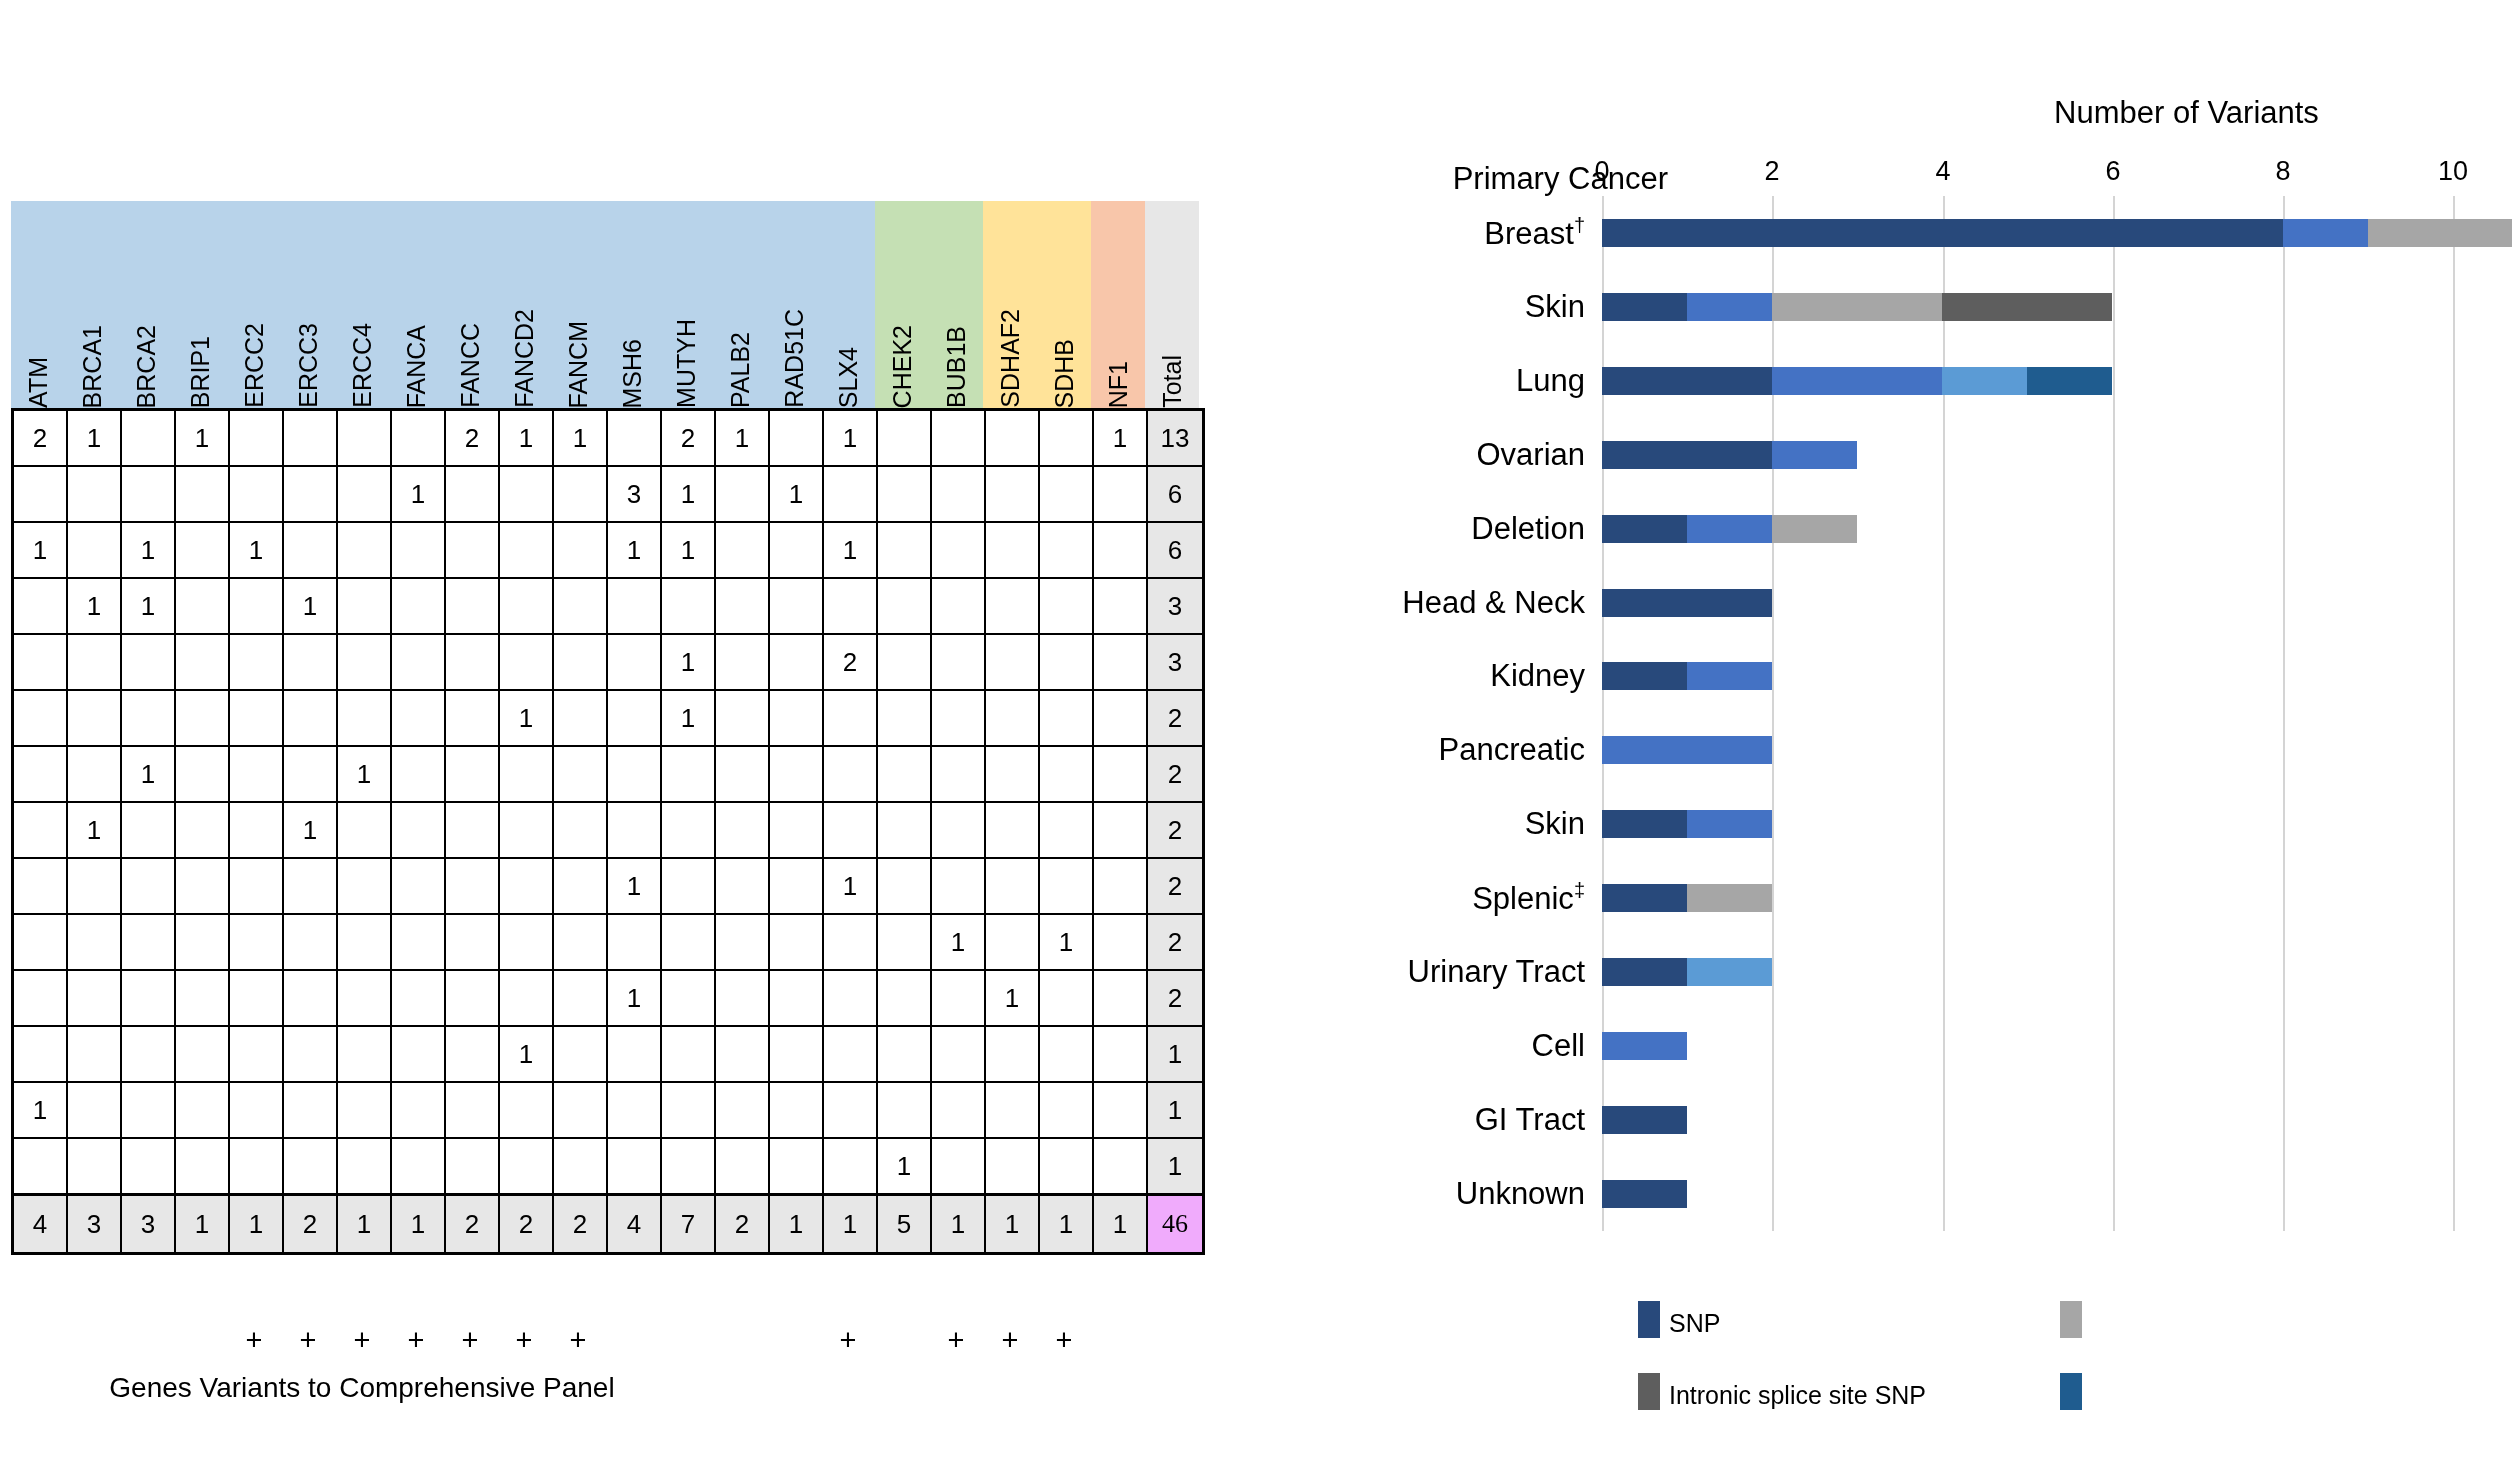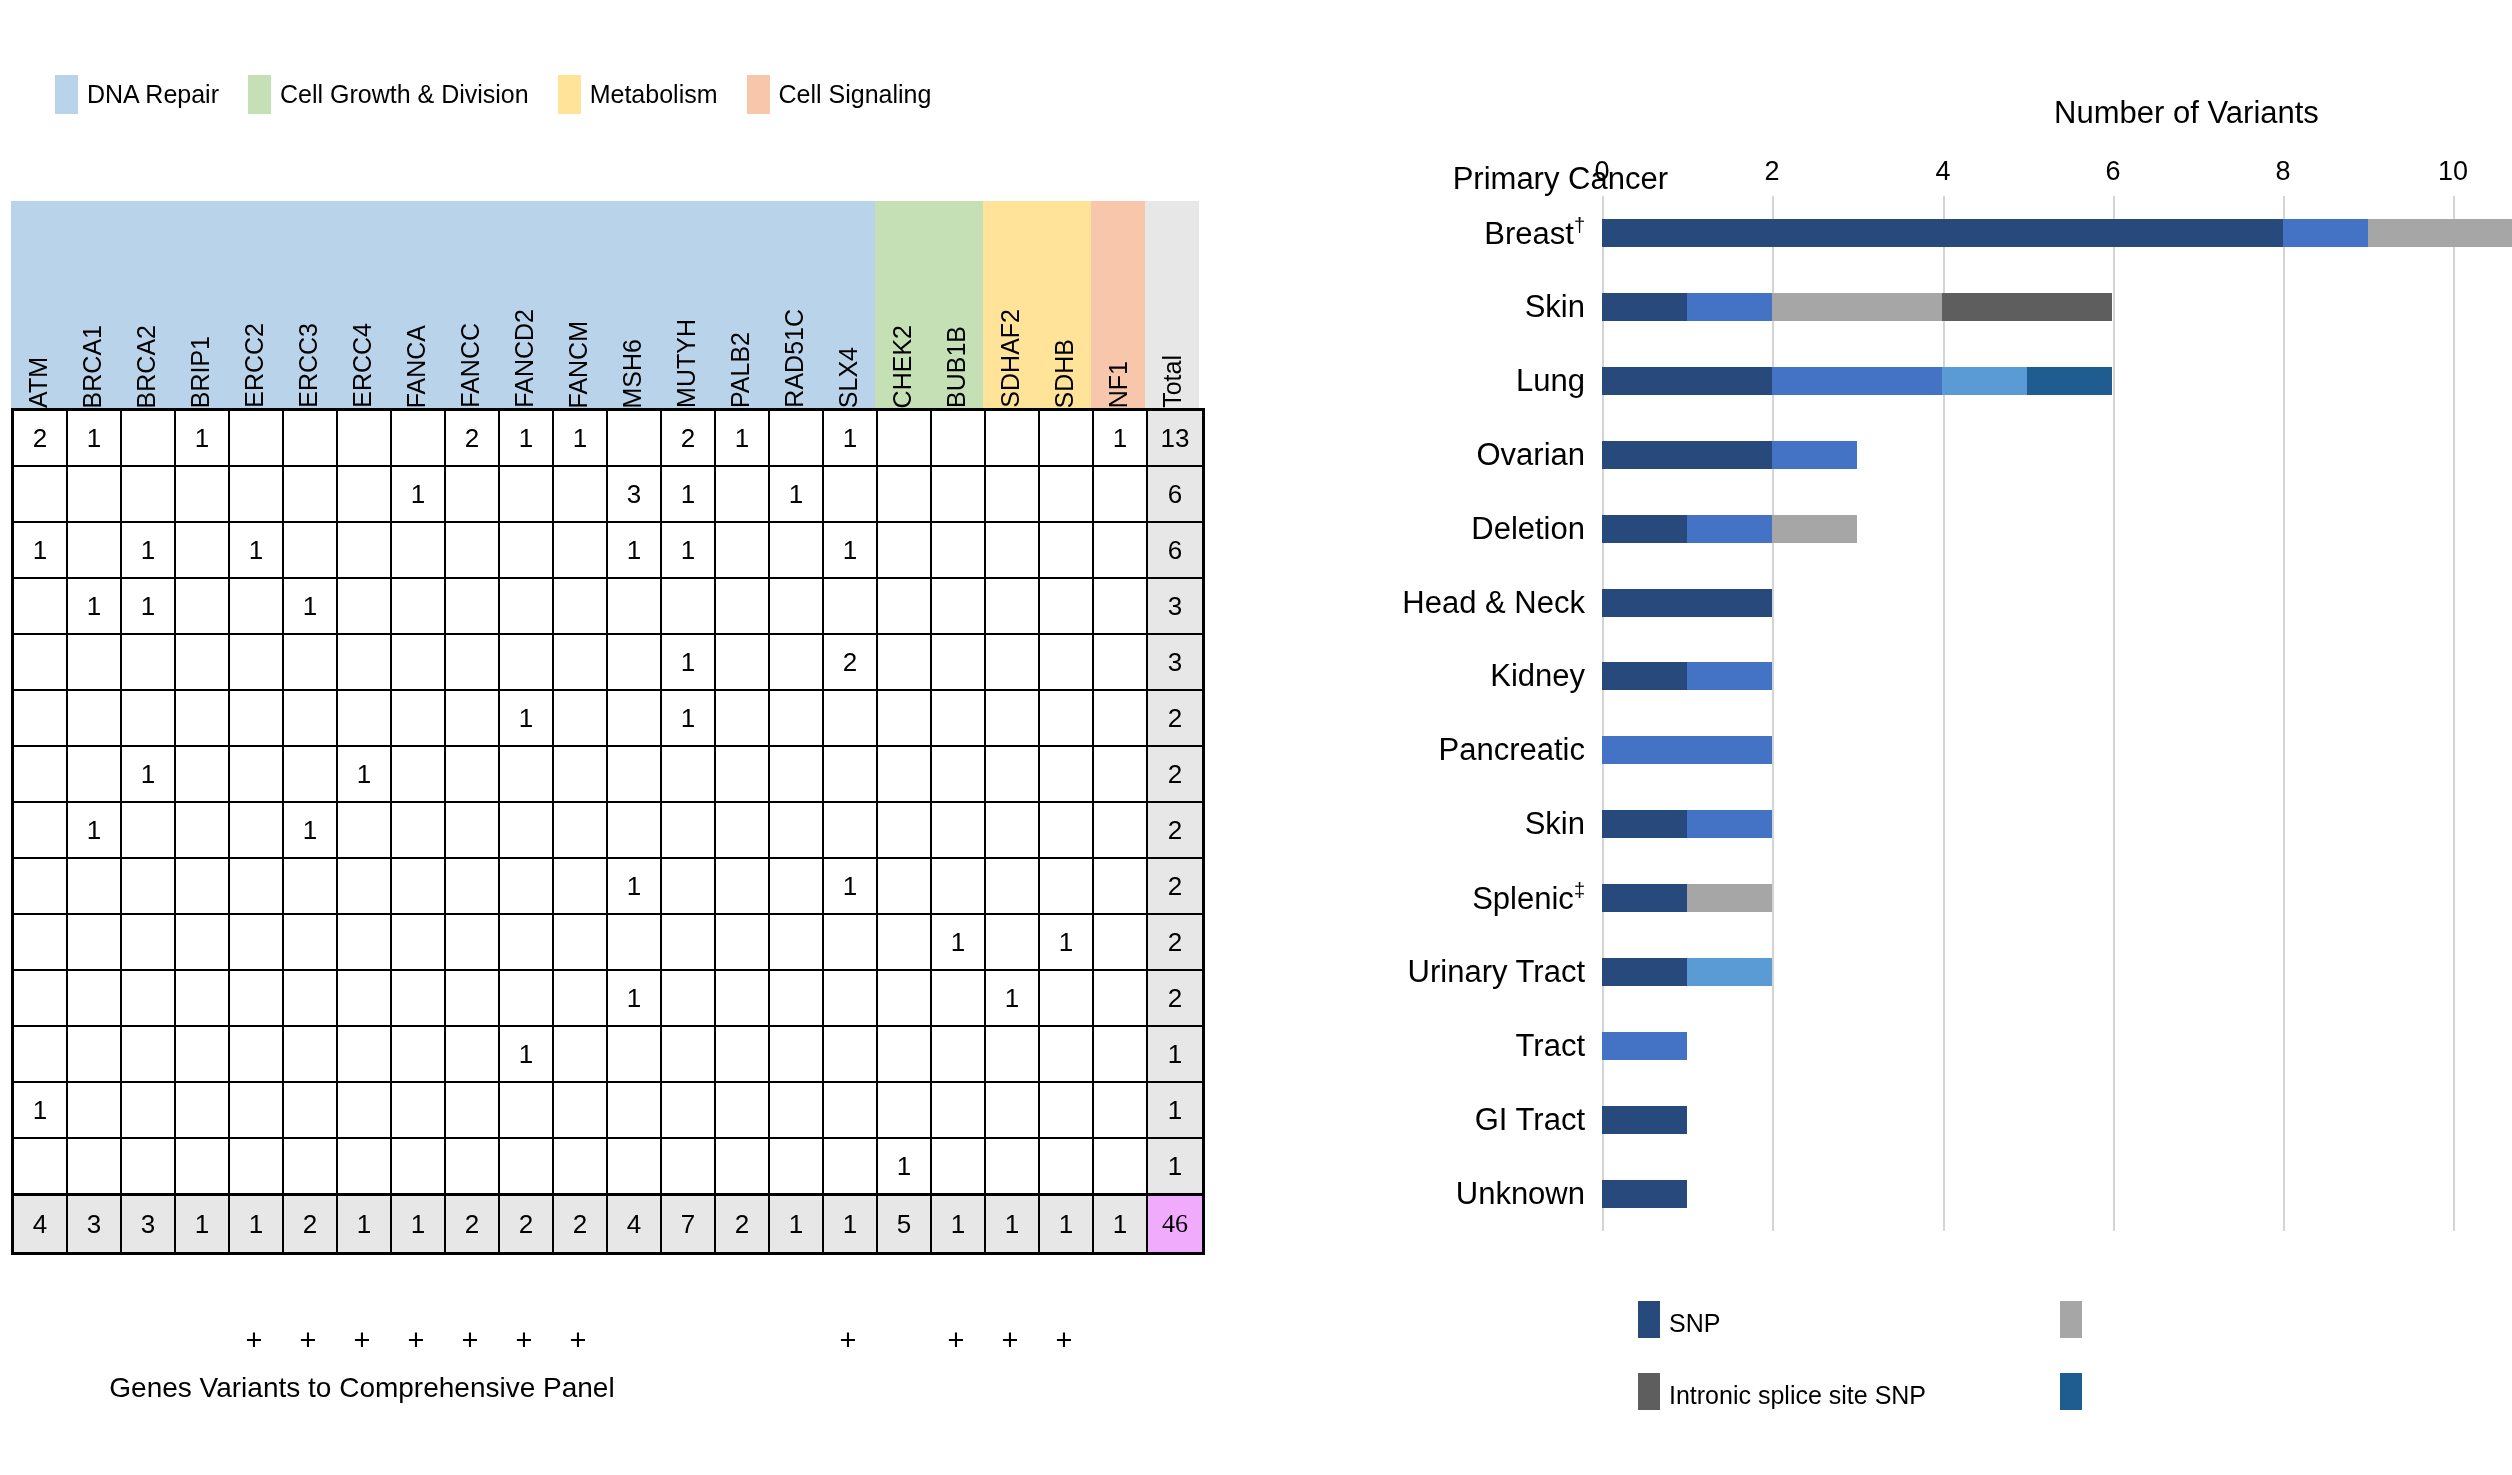--- a/index.html
+++ b/index.html
@@ -101,38 +101,20 @@
   .bl-item { display:flex; align-items:flex-end; width:422px; }
   .bl-swatch { width:22px; height:37px; display:block; flex:0 0 auto; }
   .bl-label { font-size:25px; margin-left:9px; white-space:nowrap; }
 </style>
 </head>
 <body>
 
 <div id="left-panel">
 
 
-  <div id="function-legend">
-      <div class="fl-item">
-        <span class="fl-swatch" style="background:#b8d3ea"></span>
-        <span class="fl-label">DNA Repair</span>
-      </div>
-      <div class="fl-item">
-        <span class="fl-swatch" style="background:#c5e0b4"></span>
-        <span class="fl-label">Cell Growth &amp; Division</span>
-      </div>
-      <div class="fl-item">
-        <span class="fl-swatch" style="background:#ffe399"></span>
-        <span class="fl-label">Metabolism</span>
-      </div>
-      <div class="fl-item">
-        <span class="fl-swatch" style="background:#f8c6aa"></span>
-        <span class="fl-label">Cell Signaling</span>
-      </div>
-    </div>
 
   <div id="gene-table">
     <div class="hdr-row">
         <div class="hdr-cell" style="background: rgb(184, 211, 234);">
           <span>ATM</span>
         </div>
         <div class="hdr-cell" style="background: rgb(184, 211, 234);">
           <span>BRCA1</span>
         </div>
         <div class="hdr-cell" style="background: rgb(184, 211, 234);">
@@ -663,21 +645,21 @@
         <div class="bar-label">Splenic<sup>‡</sup></div>
         <div class="seg" style="width: 85px; background: rgb(40, 73, 123);"></div>
         <div class="seg" style="width: 85px; background: rgb(166, 166, 166);"></div>
       </div>
       <div class="bar-row" style="top: 762px; height: 28px;">
         <div class="bar-label">Urinary Tract</div>
         <div class="seg" style="width: 85px; background: rgb(40, 73, 123);"></div>
         <div class="seg" style="width: 85px; background: rgb(91, 155, 213);"></div>
       </div>
       <div class="bar-row" style="top: 836px; height: 28px;">
-        <div class="bar-label">Tract</div>
+        <div class="bar-label">Cell</div>
         <div class="seg" style="width: 85px; background: rgb(68, 114, 196);"></div>
       </div>
       <div class="bar-row" style="top: 910px; height: 28px;">
         <div class="bar-label">GI Tract</div>
         <div class="seg" style="width: 85px; background: rgb(40, 73, 123);"></div>
       </div>
       <div class="bar-row" style="top: 984px; height: 28px;">
         <div class="bar-label">Unknown</div>
         <div class="seg" style="width: 85px; background: rgb(40, 73, 123);"></div>
       </div>

